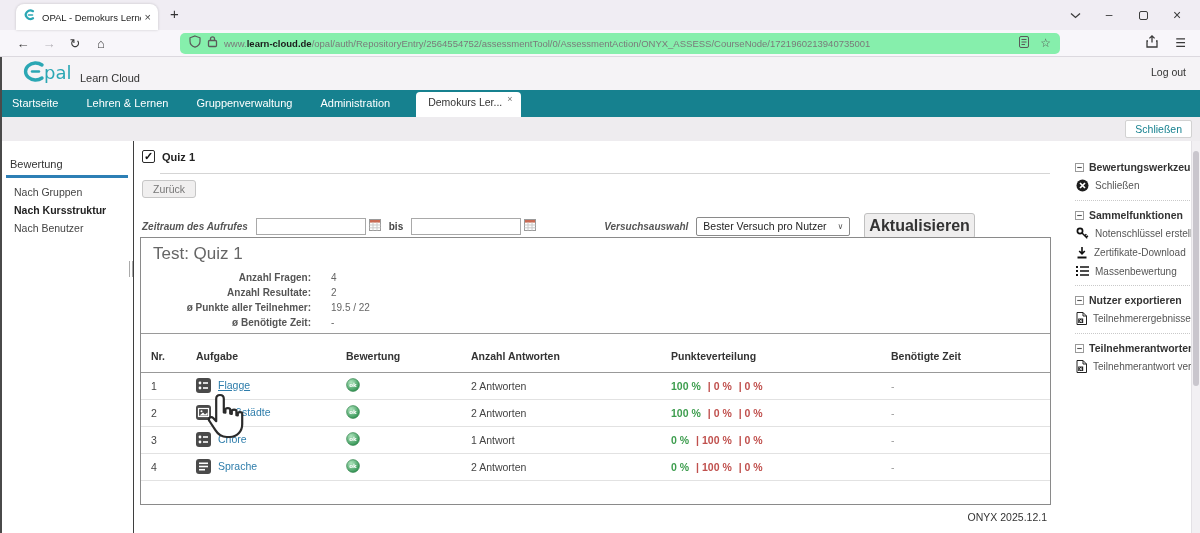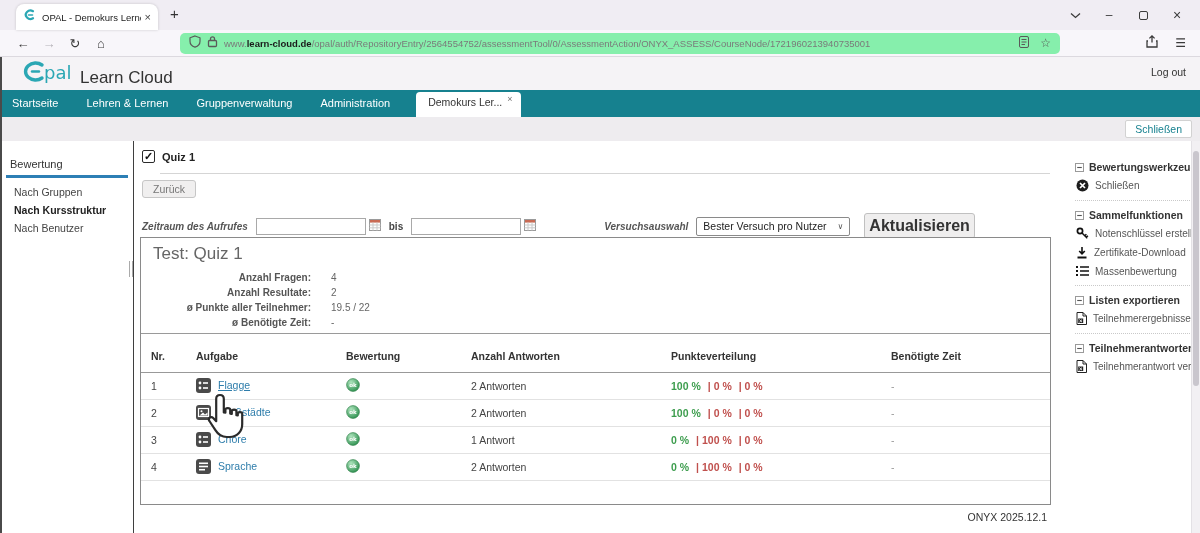--- a/index.html
+++ b/index.html
@@ -31,21 +31,21 @@
   .url-text b { color:#1b1b1b; }
   .urlbar-right { margin-left:auto; display:flex; align-items:center; gap:11px; }
   .tb-right { margin-left:auto; display:flex; align-items:center; gap:17px; padding-right:4px; }
   .star { font-size:12px; color:#555; }
   .burger { font-size:12px; color:#3a3a3a; }
 
   
   .left-edge { position:absolute; left:0; top:57px; width:2px; height:476px; background:#4a4a4a; z-index:60; }
 
   .app-header { height:33px; background:#f5f3f6; display:flex; align-items:center; padding:0 20px; position:relative; }
-  .brand-name { font-size:17px; color:#333; margin-left:6px; margin-top:9px; }
+  .brand-name { font-size:11px; color:#333; margin-left:6px; margin-top:9px; }
   .logout { position:absolute; right:14px; top:9px; font-size:10.5px; color:#333; }
 
   .nav-bar { height:27px; background:var(--teal); display:flex; align-items:stretch; padding-left:12px; }
   .nav-item { color:#fff; font-size:11px; padding:7px 14px 0 14px; }
   .nav-item:first-child { padding-left:0; }
   .course-tab { margin-left:12px; margin-top:2px; background:#fff; border-radius:4px 4px 0 0;
     padding:4px 8px 0 12px; display:flex; gap:5px; }
   .course-tab-label { font-size:10.5px; color:#333; }
   .course-tab-close { font-size:9px; color:#777; margin-top:-2px; }
 
@@ -500,21 +500,21 @@
         </div>
    </div>
       <div class="tool-section">
      <div class="tool-head">
        <span class="t-ico">
             <svg width="9" height="9" viewBox="0 0 9 9">
               <rect x="0.5" y="0.5" width="8" height="8" fill="#fff" stroke="#9a9a9a"></rect>
               <line x1="2.2" y1="4.5" x2="6.8" y2="4.5" stroke="#555" stroke-width="1.1"></line>
             </svg>
           </span>
-          <span>Listen exportieren</span>
+          <span>Nutzer exportieren</span>
      </div>
      <div class="tool-item">
           <span class="t-ico">
             <svg width="11" height="13" viewBox="0 0 11 13">
               <path d="M1,0.5 H7 L10.5,4 V12.5 H1 Z" fill="#fff" stroke="#222"></path>
               <path d="M7,0.5 V4 H10.5" fill="none" stroke="#222"></path>
               <rect x="2.2" y="6.5" width="5" height="4.5" fill="#222"></rect>
               <path d="M3.4,7.6 L6,10.2 M6,7.6 L3.4,10.2" stroke="#fff" stroke-width="0.9"></path>
             </svg>
           </span>

